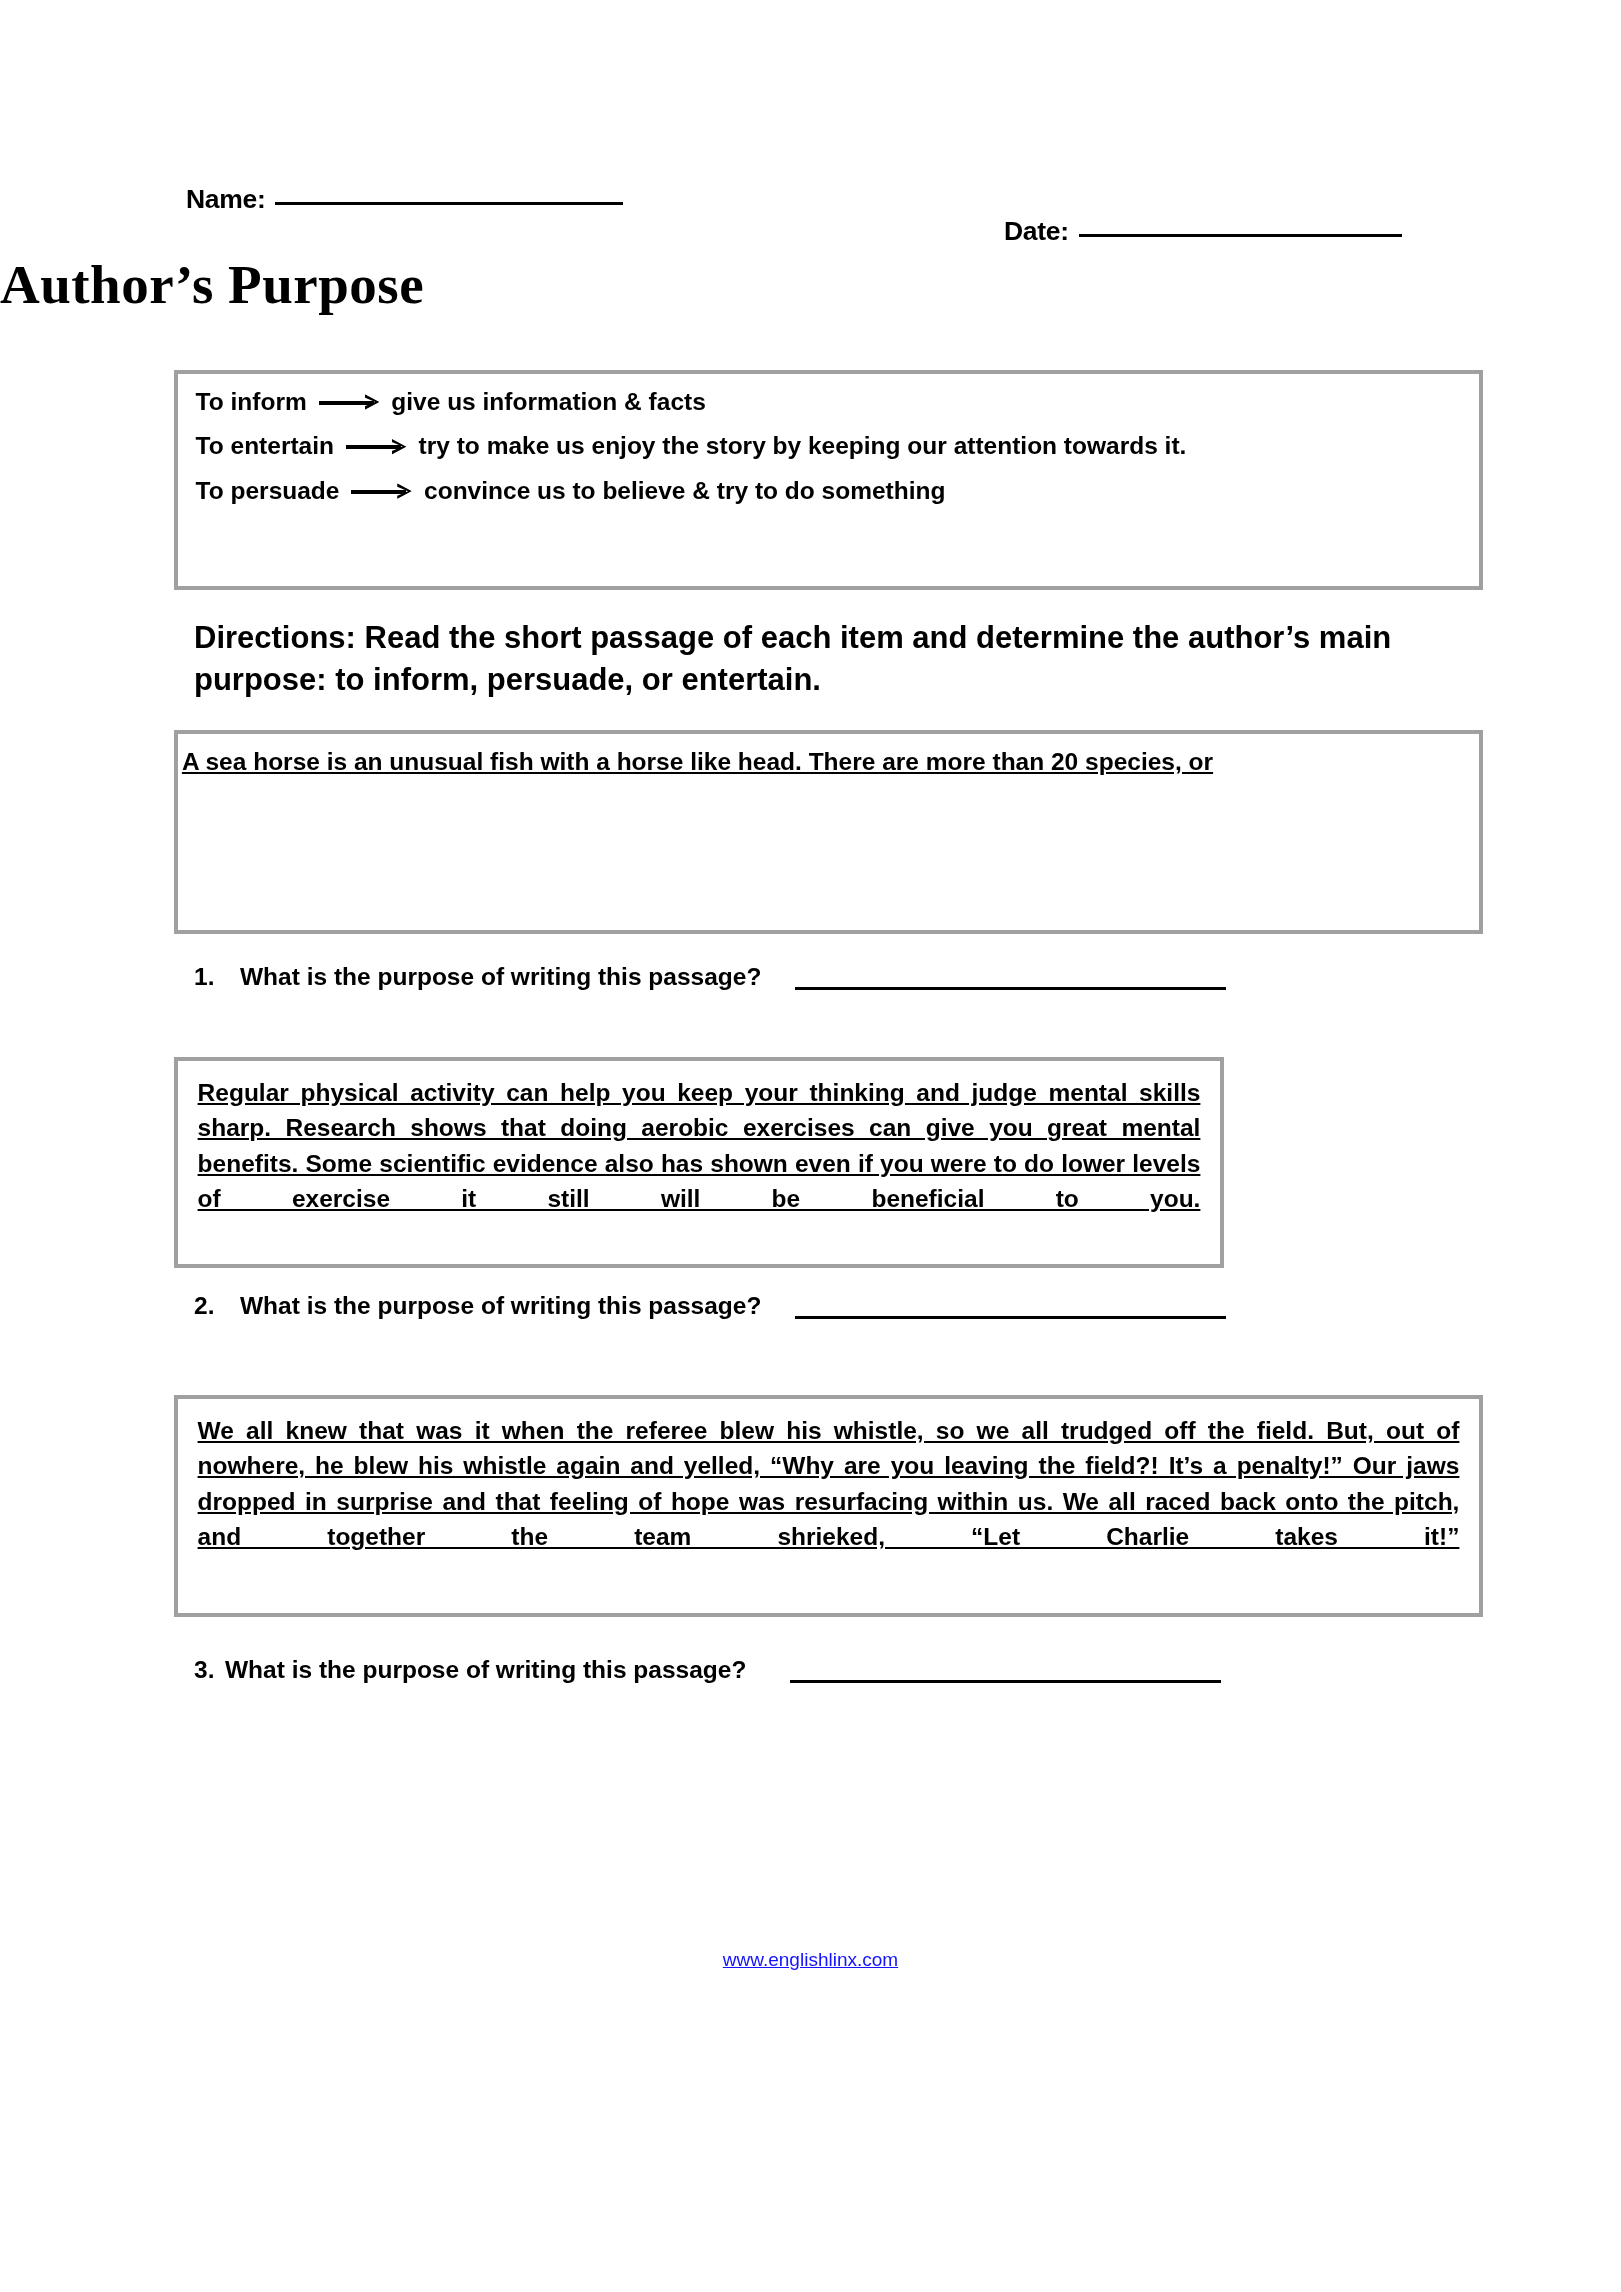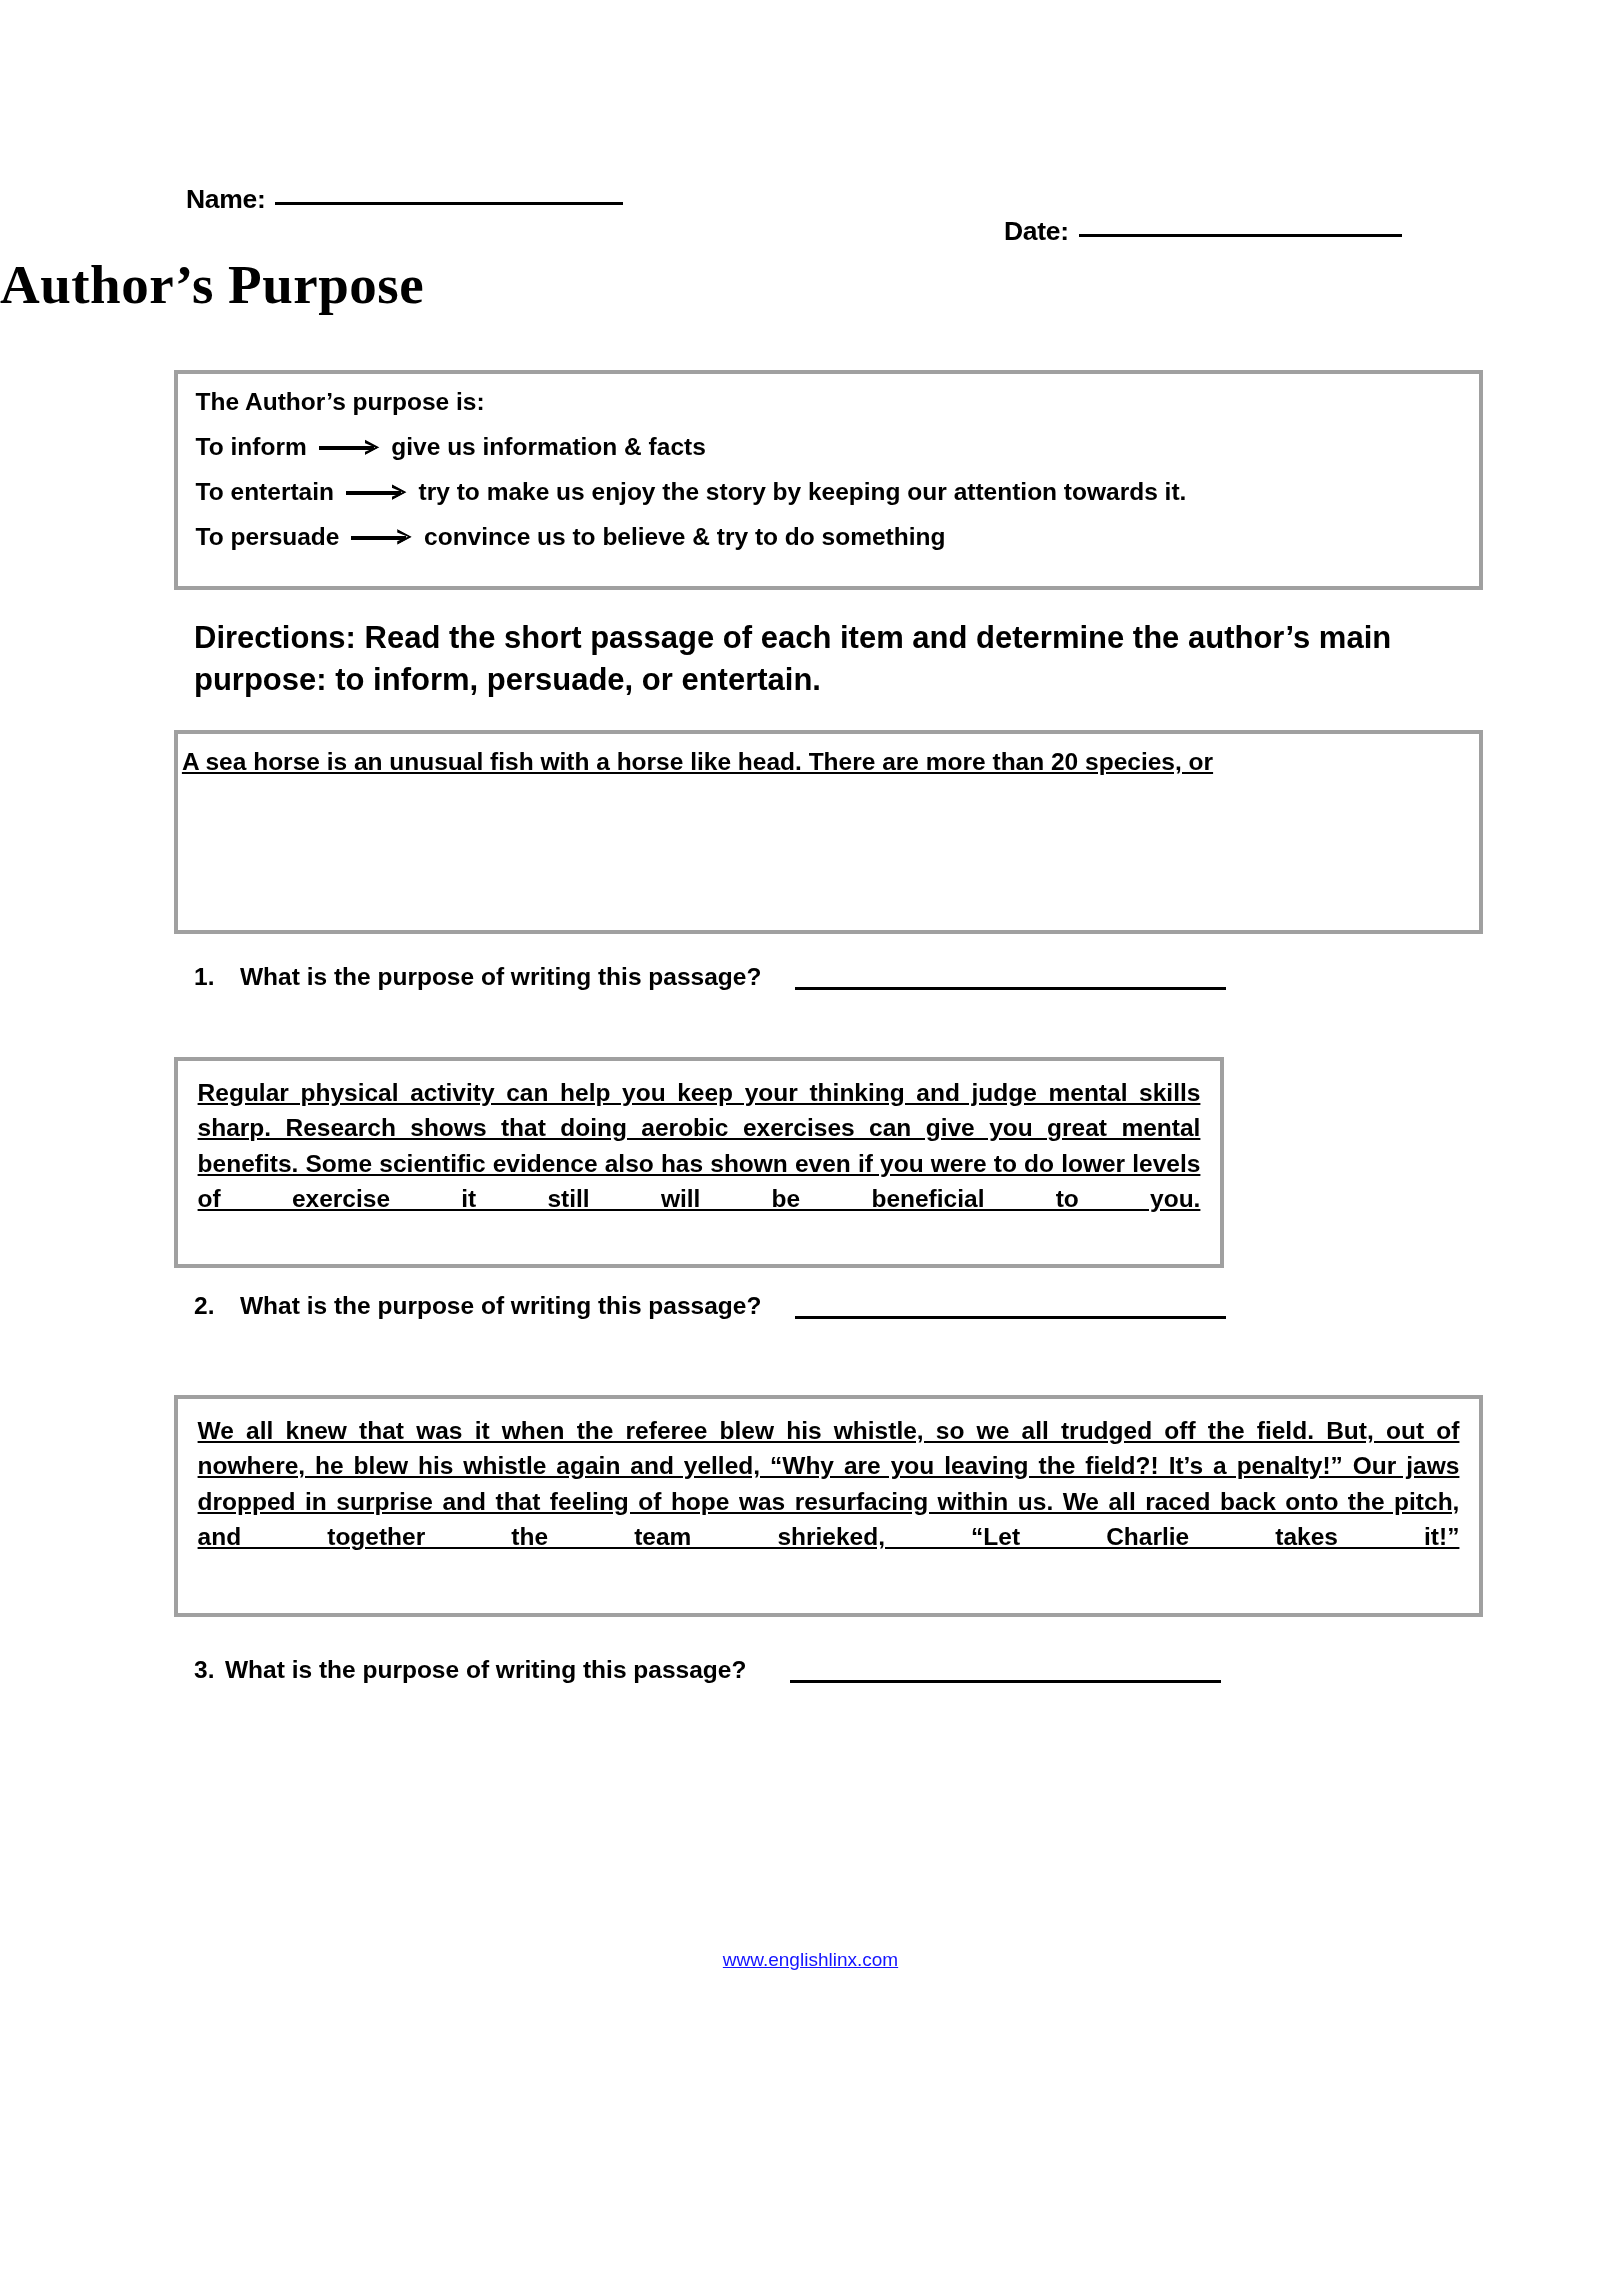--- a/index.html
+++ b/index.html
@@ -227,21 +227,20 @@
     </div>
     <div class="field field-date">
       <span class="field-label">Date:</span>
       <span class="field-rule rule-date"></span>
     </div>
   </div>
 
   <div class="title">Author’s Purpose</div>
 
   <div class="gbox info-box">
-    <div class="info-title">The Author’s purpose is:</div>
 
     <div class="info-line">
       <span class="il-term">To inform</span>
       <span class="arrow">
           <span class="shaft"></span>
           <span class="head"></span>
         </span>
       <span class="il-def">give us information &amp; facts</span>
     </div>
 

